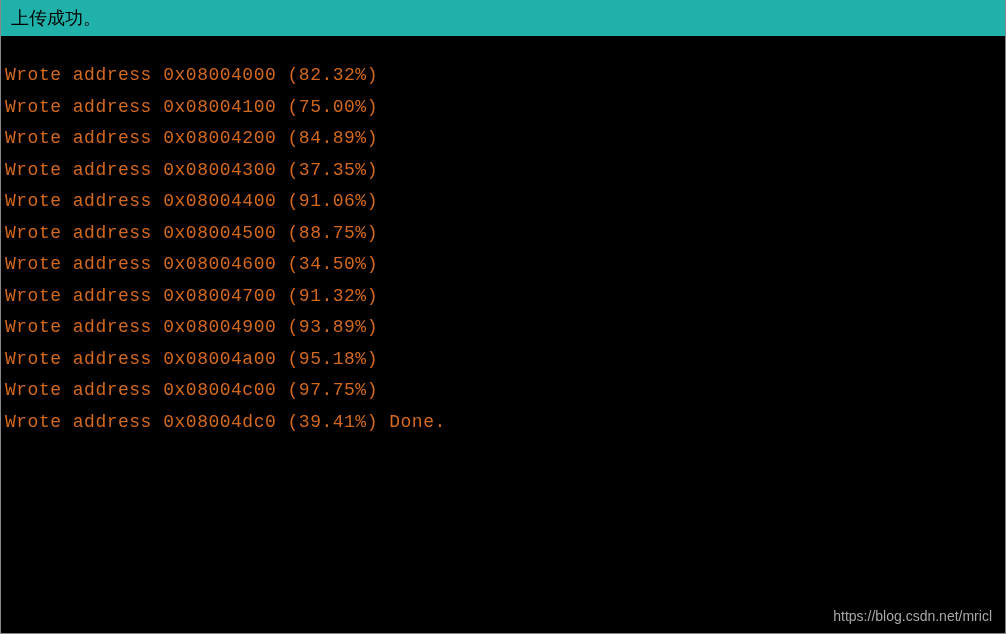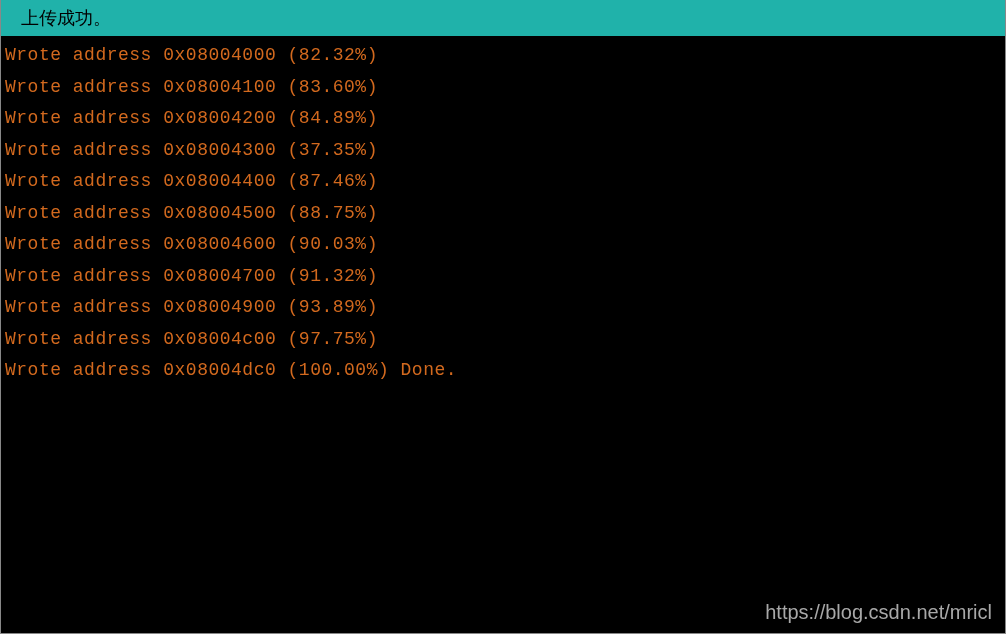--- a/index.html
+++ b/index.html
@@ -11,30 +11,30 @@
       width: 1006px;
       height: 634px;
       font-family: "Courier New", Courier, monospace;
       background: #000;
       overflow: hidden;
       position: relative;
     }
     .status-bar {
       background: #20b2aa;
       color: #000;
-      padding: 6px 20px;
+      padding: 6px 10px;
       font-family: "SimSun", "宋体", sans-serif;
       font-size: 18px;
       border-left: 1px solid #888;
       border-right: 1px solid #888;
     }
     .terminal {
       background: #000;
       color: #d2691e;
-      padding: 4px 4px;
+      padding: 24px 4px;
       font-size: 18px;
       line-height: 1.75;
       font-family: "Courier New", Courier, monospace;
       border-left: 1px solid #888;
       border-right: 1px solid #888;
       border-bottom: 1px solid #888;
       height: calc(100% - 36px);
     }
     .terminal-line {
       white-space: pre;
@@ -42,39 +42,40 @@
     }
     .blank-line {
       height: 1.75em;
     }
     .watermark {
       position: absolute;
       right: 14px;
       bottom: 10px;
       color: #bbb;
       font-family: Arial, sans-serif;
-      font-size: 20px;
+      font-size: 14px;
       opacity: 0.9;
     }
   </style>
 </head>
 <body>
 
 <div class="status-bar">
   <span>上传成功。</span>
 </div>
 
 <div class="terminal">
   <div class="terminal-line">Wrote address 0x08004000 (82.32%)</div>
-  <div class="terminal-line">Wrote address 0x08004100 (83.60%)</div>
+  <div class="terminal-line">Wrote address 0x08004100 (75.00%)</div>
   <div class="terminal-line">Wrote address 0x08004200 (84.89%)</div>
   <div class="terminal-line">Wrote address 0x08004300 (37.35%)</div>
-  <div class="terminal-line">Wrote address 0x08004400 (87.46%)</div>
+  <div class="terminal-line">Wrote address 0x08004400 (91.06%)</div>
   <div class="terminal-line">Wrote address 0x08004500 (88.75%)</div>
-  <div class="terminal-line">Wrote address 0x08004600 (90.03%)</div>
+  <div class="terminal-line">Wrote address 0x08004600 (34.50%)</div>
   <div class="terminal-line">Wrote address 0x08004700 (91.32%)</div>
   <div class="terminal-line">Wrote address 0x08004900 (93.89%)</div>
+  <div class="terminal-line">Wrote address 0x08004a00 (95.18%)</div>
   <div class="terminal-line">Wrote address 0x08004c00 (97.75%)</div>
-  <div class="terminal-line">Wrote address 0x08004dc0 (100.00%) Done.</div>
+  <div class="terminal-line">Wrote address 0x08004dc0 (39.41%) Done.</div>
   <div class="blank-line"></div>
 </div>
 
 <div class="watermark">https://blog.csdn.net/mricl</div>
 
 </body></html>

